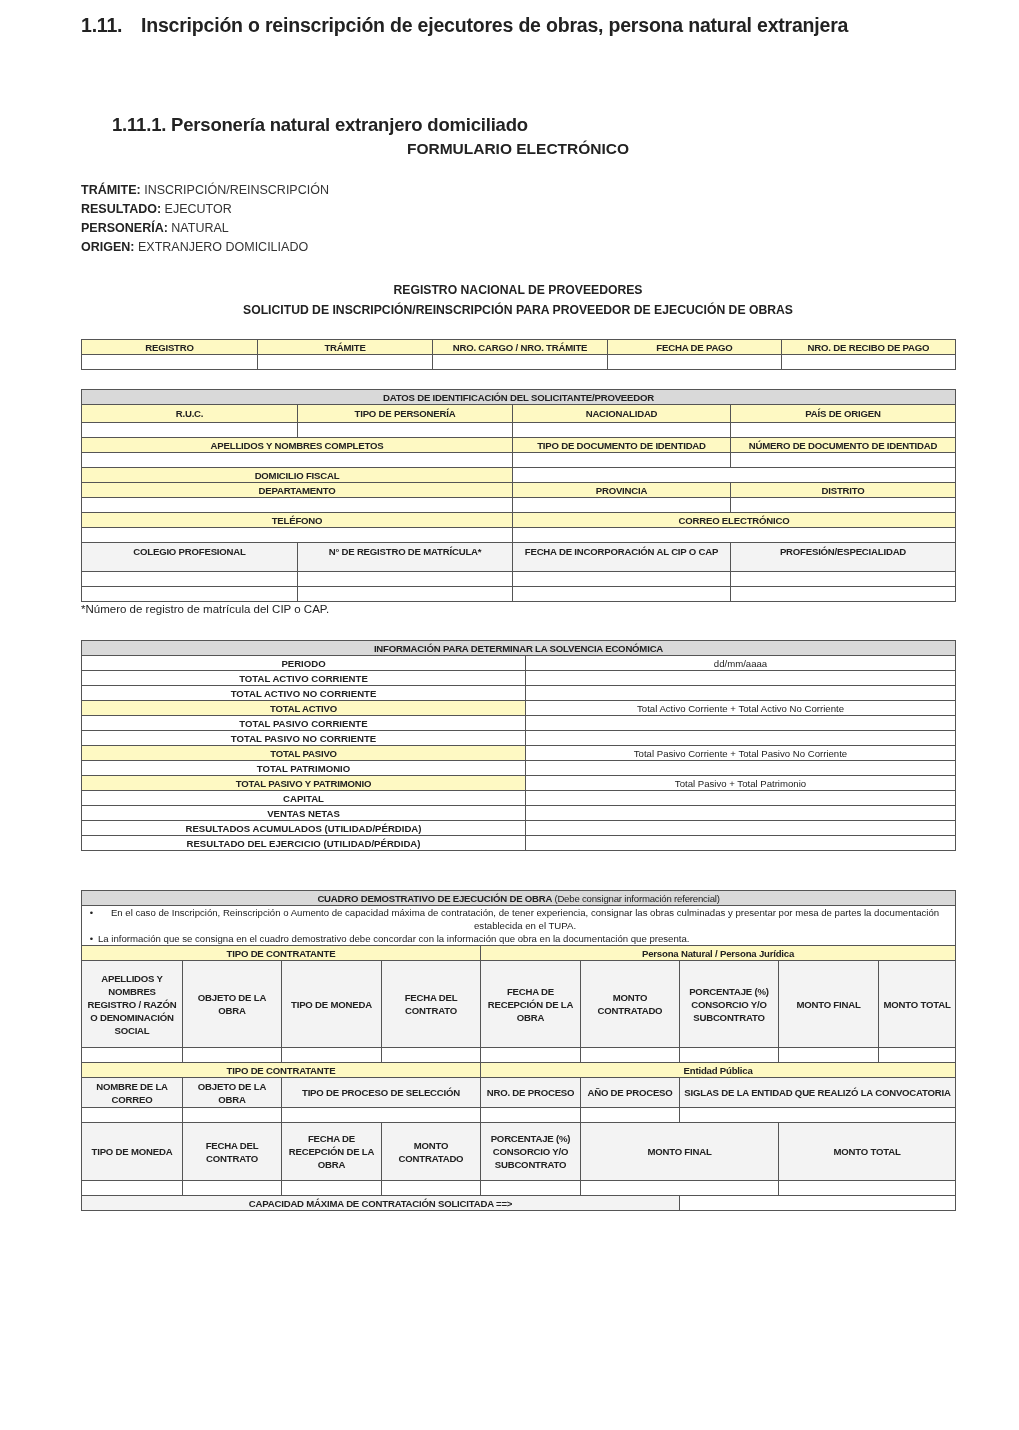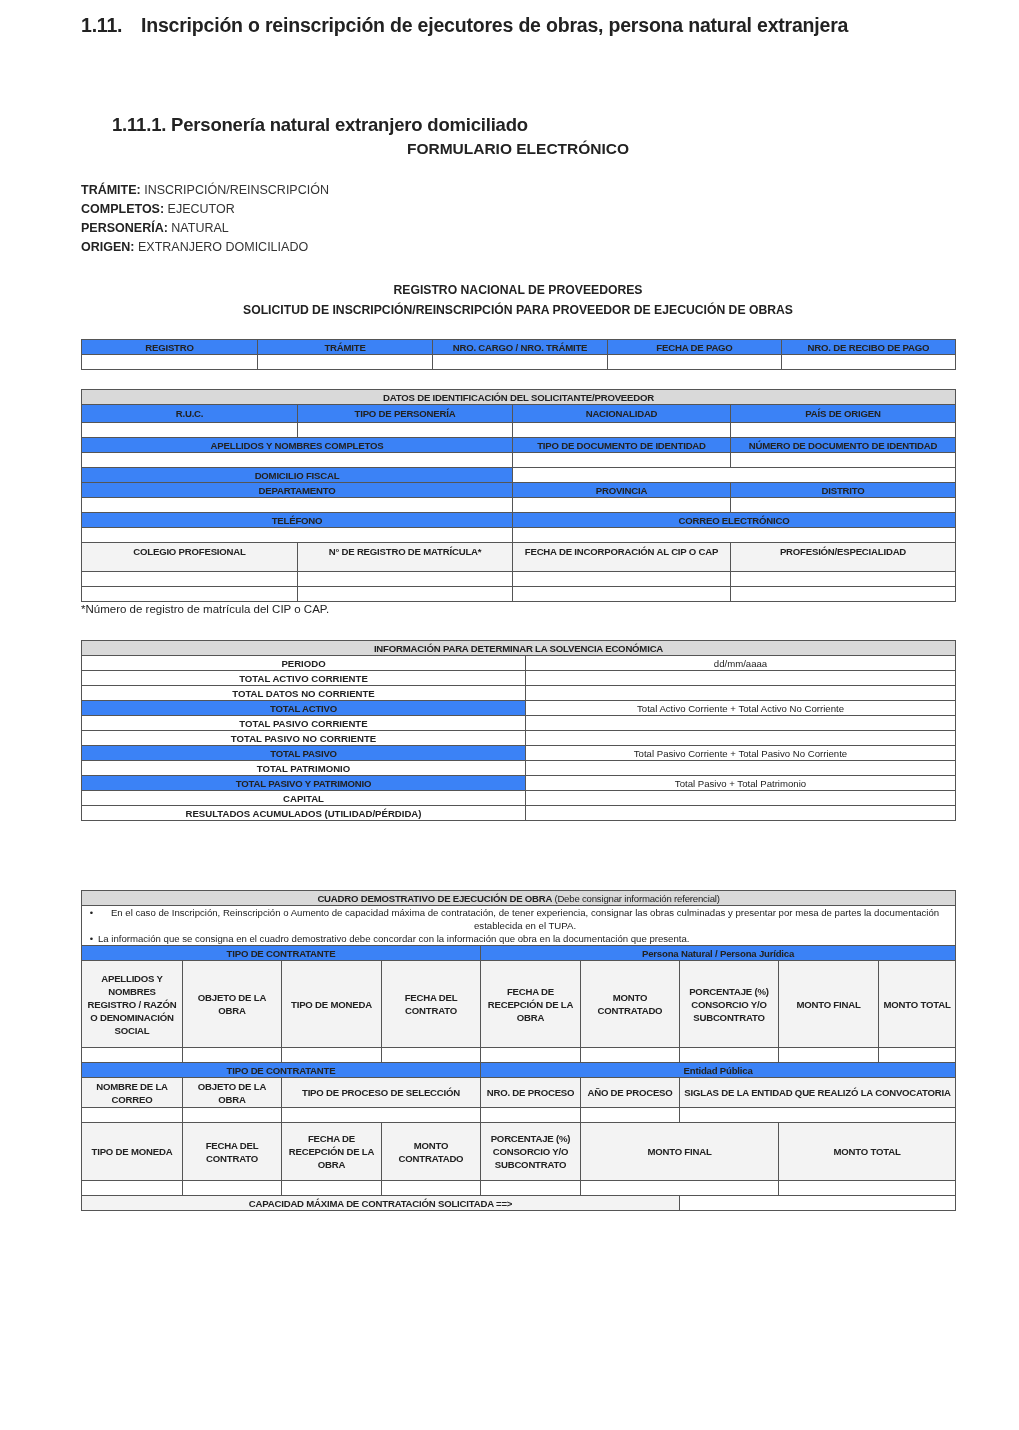--- a/index.html
+++ b/index.html
@@ -6,21 +6,21 @@
   body { width: 1019px; height: 1430px; position: relative; font-family: "Liberation Sans", sans-serif; color: #1a1a1a; }
   .h1 { position: absolute; left: 81px; top: 14px; font-size: 19.5px; font-weight: bold; color: #222; letter-spacing: -0.2px; white-space: nowrap; }
   .h1 .num { display: inline-block; width: 60px; }
   .h2 { position: absolute; left: 112px; top: 78px; font-size: 18.5px; font-weight: bold; color: #222; letter-spacing: -0.2px; white-space: nowrap; margin-top: 36px; }
   .form-title { position: absolute; left: 0; width: 1036px; top: 140px; text-align: center; font-size: 15.5px; font-weight: bold; color: #222; }
   .meta { position: absolute; left: 81px; top: 181px; font-size: 12.5px; line-height: 19px; color: #333; }
   .meta b { color: #222; }
   .reg-title { position: absolute; left: 0; width: 1036px; text-align: center; font-size: 12.2px; font-weight: bold; color: #222; }
   table.grid { position: absolute; left: 81px; width: 874px; border-collapse: collapse; table-layout: fixed; font-family: "Liberation Sans", sans-serif; }
   table.grid td { border: 1px solid #555; font-size: 9.6px; text-align: center; padding: 0 3px; color: #222; line-height: 13px; overflow: hidden; }
-  td.h { background: #3b82f6; font-weight: bold; letter-spacing: -0.2px; }
+  td.h { background: #fef9c3; font-weight: bold; letter-spacing: -0.2px; }
   td.hd { background: #d9d9d9; font-weight: bold; letter-spacing: -0.2px; }
   td.lh { background: #f3f3f3; font-weight: bold; letter-spacing: -0.2px; }
   td.v { background: #fff; }
   td.lft { text-align: left; padding-left: 8px; font-weight: normal; }
   td.bul { text-align: left; padding: 2px 6px; font-weight: normal; font-size: 9.6px; line-height: 14px; }
   .bul-row { display: flex; }
   .bul-dot { width: 13px; flex: none; }
   .footnote { position: absolute; left: 81px; top: 603px; font-size: 11.5px; color: #222; }
   .normal { font-weight: normal; }
 </style>
@@ -29,21 +29,21 @@
 
 <div class="h1">
   <span class="num">1.11.</span><span>Inscripción o reinscripción de ejecutores de obras, persona natural extranjera</span>
 </div>
 <div class="h2">1.11.1. Personería natural extranjero domiciliado</div>
 
 <div class="form-title">FORMULARIO ELECTRÓNICO</div>
 
 <div class="meta">
   <div><b>TRÁMITE:</b> <span>INSCRIPCIÓN/REINSCRIPCIÓN</span></div>
-  <div><b>COMPLETOS:</b> <span>EJECUTOR</span></div>
+  <div><b>RESULTADO:</b> <span>EJECUTOR</span></div>
   <div><b>PERSONERÍA:</b> <span>NATURAL</span></div>
   <div><b>ORIGEN:</b> <span>EXTRANJERO DOMICILIADO</span></div>
 </div>
 
 <div class="reg-title" style="top:283px;">REGISTRO NACIONAL DE PROVEEDORES</div>
 <div class="reg-title" style="top:303px;">SOLICITUD DE INSCRIPCIÓN/REINSCRIPCIÓN PARA PROVEEDOR DE EJECUCIÓN DE OBRAS</div>
 
 <table class="grid" style="top:339px;">
   <colgroup>
       <col style="width:176px">
@@ -161,21 +161,21 @@
     <tbody id="solvencia-body">
       <tr style="height: 15px;">
         <td class="v" style="font-weight: bold;">PERIODO</td>
         <td class="v lft">dd/mm/aaaa</td>
       </tr>
       <tr style="height: 15px;">
         <td class="v" style="font-weight: bold;">TOTAL ACTIVO CORRIENTE</td>
         <td class="v lft"></td>
       </tr>
       <tr style="height: 15px;">
-        <td class="v" style="font-weight: bold;">TOTAL DATOS NO CORRIENTE</td>
+        <td class="v" style="font-weight: bold;">TOTAL ACTIVO NO CORRIENTE</td>
         <td class="v lft"></td>
       </tr>
       <tr style="height: 15px;">
         <td class="h" style="font-weight: bold;">TOTAL ACTIVO</td>
         <td class="v lft">Total Activo Corriente + Total Activo No Corriente</td>
       </tr>
       <tr style="height: 15px;">
         <td class="v" style="font-weight: bold;">TOTAL PASIVO CORRIENTE</td>
         <td class="v lft"></td>
       </tr>
@@ -193,21 +193,29 @@
       </tr>
       <tr style="height: 15px;">
         <td class="h" style="font-weight: bold;">TOTAL PASIVO Y PATRIMONIO</td>
         <td class="v lft">Total Pasivo + Total Patrimonio</td>
       </tr>
       <tr style="height: 15px;">
         <td class="v" style="font-weight: bold;">CAPITAL</td>
         <td class="v lft"></td>
       </tr>
       <tr style="height: 15px;">
+        <td class="v" style="font-weight: bold;">VENTAS NETAS</td>
+        <td class="v lft"></td>
+      </tr>
+      <tr style="height: 15px;">
         <td class="v" style="font-weight: bold;">RESULTADOS ACUMULADOS (UTILIDAD/PÉRDIDA)</td>
+        <td class="v lft"></td>
+      </tr>
+      <tr style="height: 15px;">
+        <td class="v" style="font-weight: bold;">RESULTADO DEL EJERCICIO (UTILIDAD/PÉRDIDA)</td>
         <td class="v lft"></td>
       </tr>
     </tbody>
 </table>
 
 <table class="grid" style="top:890px;">
   <colgroup>
     <col style="width:101px">
       <col style="width:99px">
       <col style="width:100px">

